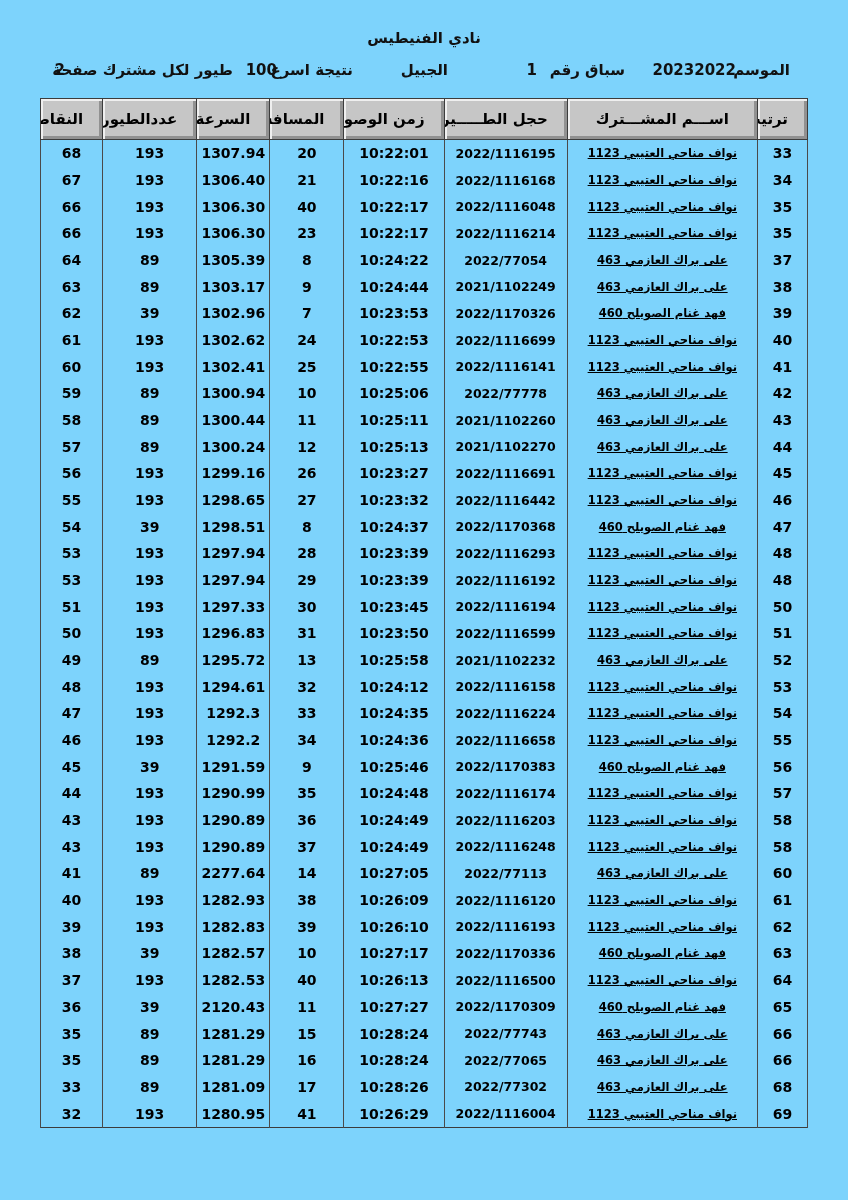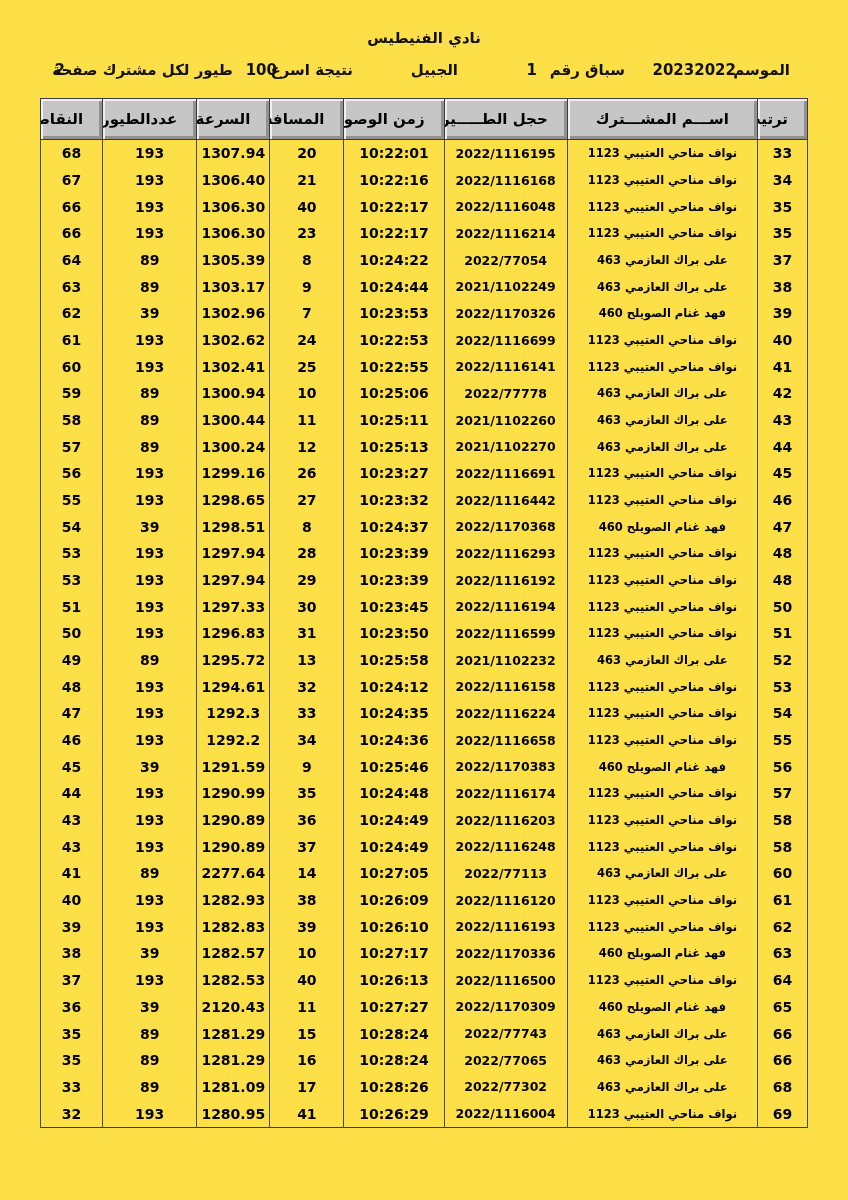--- a/index.html
+++ b/index.html
@@ -5,21 +5,21 @@
   html, body {
     margin: 0;
     padding: 0;
     background: #ffffff;
     font-family: "DejaVu Sans", sans-serif;
   }
   .page {
     position: relative;
     width: 848px;
     height: 1200px;
-    background: #fde047;
+    background: #7dd3fc;
     overflow: hidden;
   }
   .doc-title {
     position: absolute;
     top: 29px;
     left: 0;
     width: 848px;
     text-align: center;
     font-size: 15px;
     font-weight: bold;
@@ -38,21 +38,21 @@
   .info-line span {
     position: absolute;
     top: 0;
     white-space: nowrap;
     direction: rtl;
   }
   .pos-season-label   { right: 58px; }
   .pos-season-value   { right: 112px; }
   .pos-race-label     { right: 223px; }
   .pos-race-number    { right: 311px; }
-  .pos-location       { right: 390px; }
+  .pos-location       { right: 400px; }
   .pos-result-label   { right: 495px; }
   .pos-result-count   { right: 571px; }
   .pos-result-suffix  { right: 615px; }
   .pos-page-number    { right: 783px; }
 
   table.results {
     position: absolute;
     top: 98px;
     left: 40px;
     width: 768px;
@@ -94,20 +94,21 @@
     vertical-align: middle;
     font-size: 14px;
     font-weight: bold;
     color: #000;
     padding: 0 2px;
     white-space: nowrap;
     overflow: hidden;
   }
   table.results td.cell-name {
     font-size: 11.5px;
+    text-decoration: underline;
   }
   table.results td.cell-ring {
     font-size: 12.5px;
   }
 </style>
 </head>
 <body>
 
 <div class="page">
 

